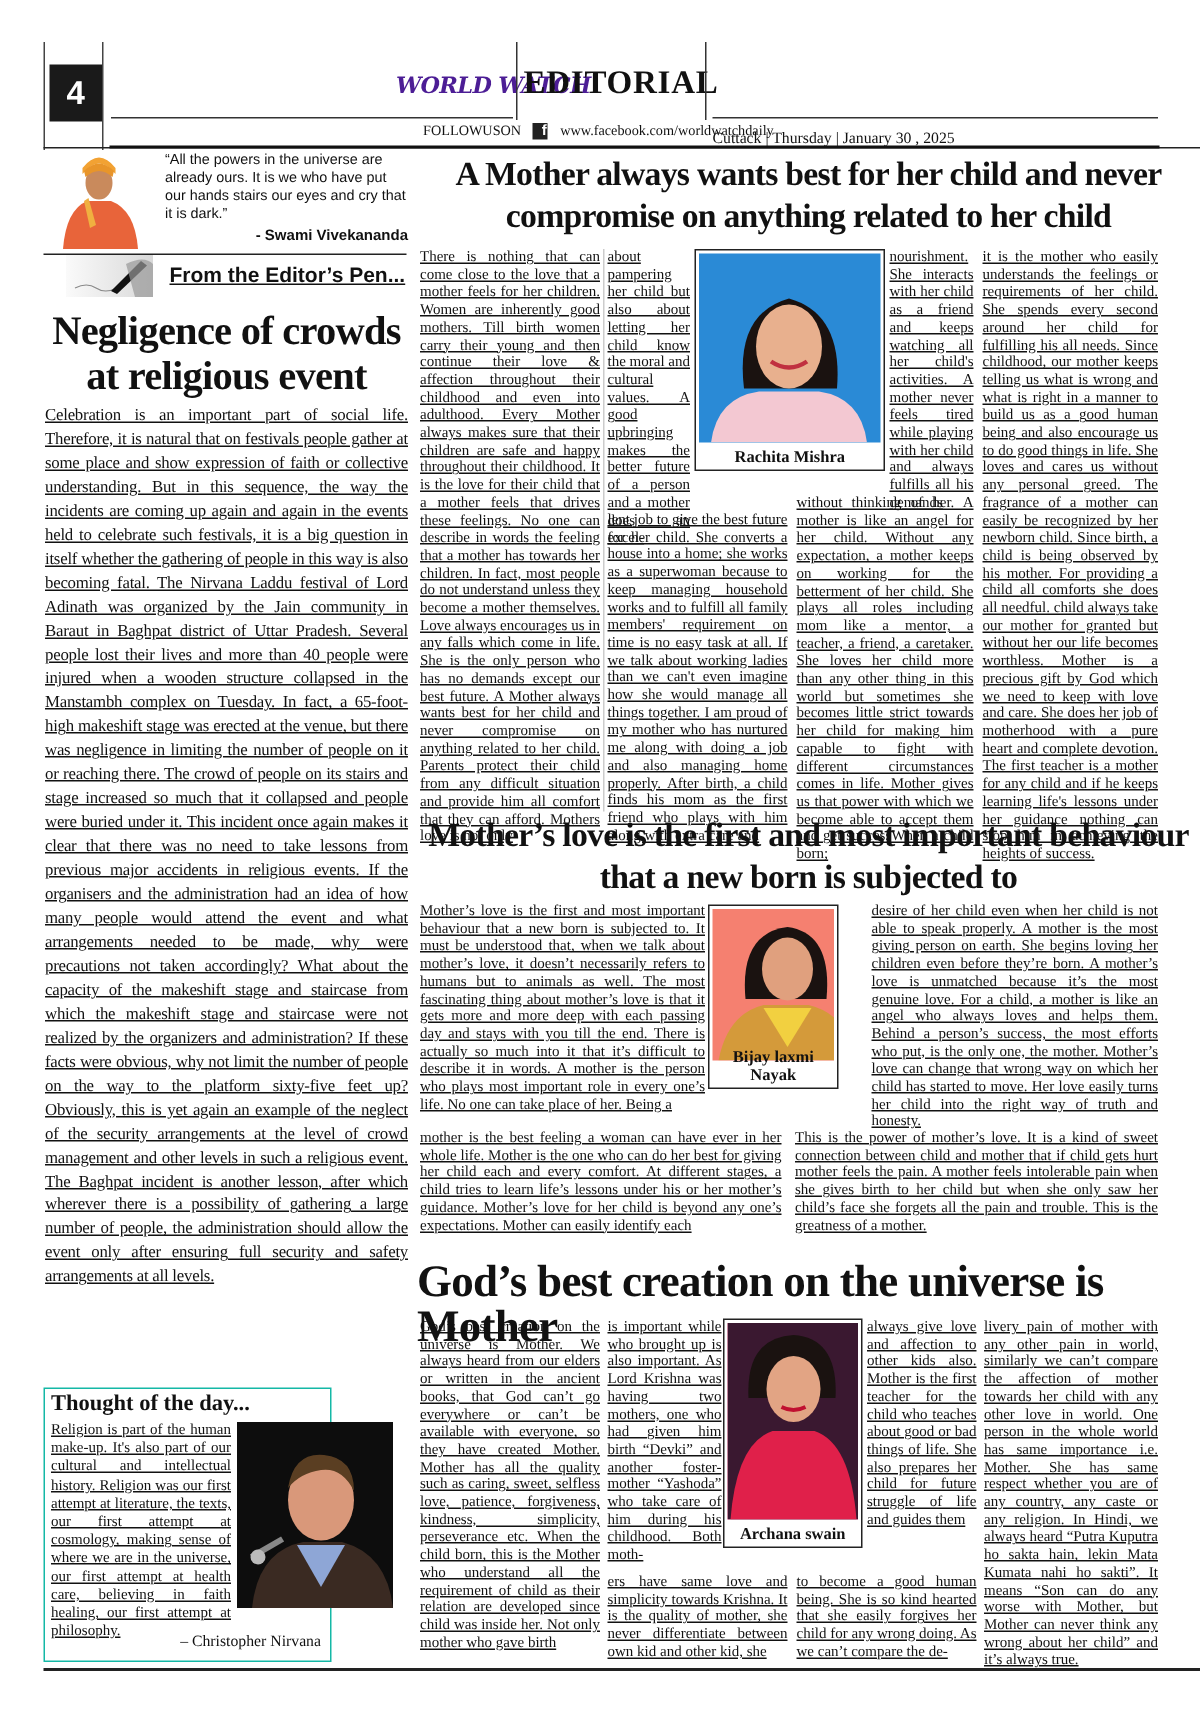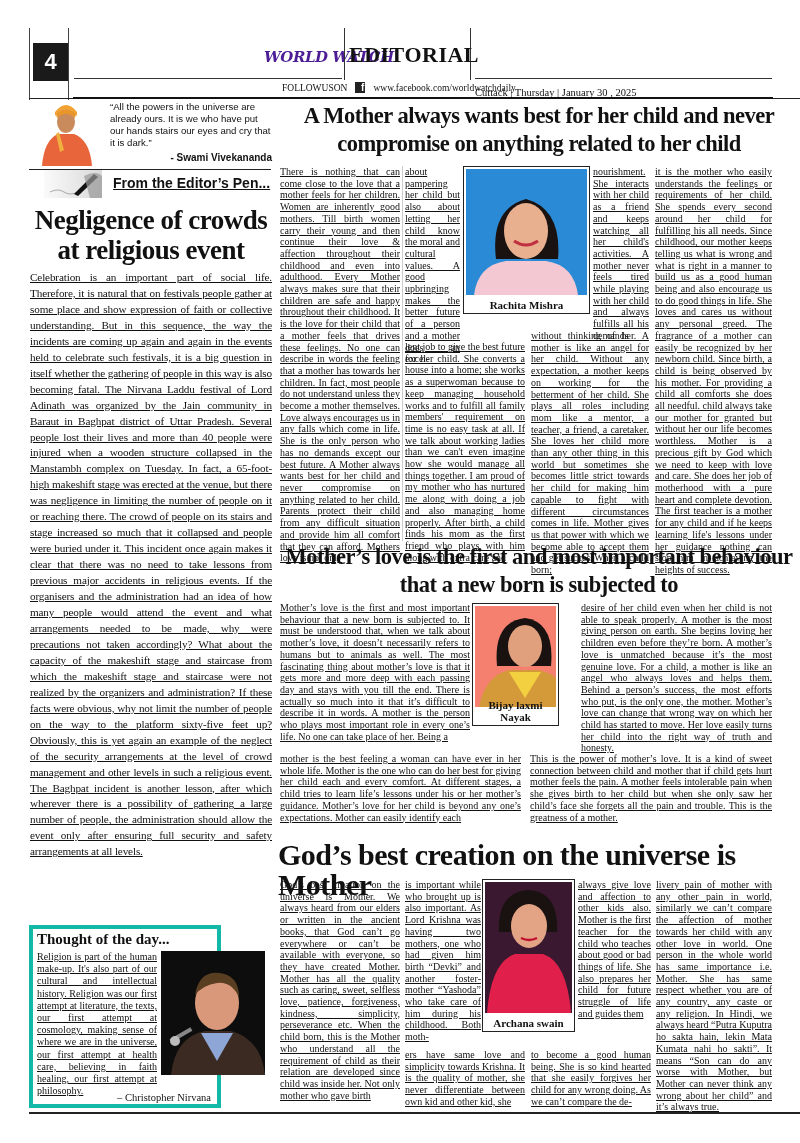--- a/index.html
+++ b/index.html
@@ -56,21 +56,21 @@
   <svg width="58" height="28" viewBox="0 0 58 28">
     <path d="M6 22 Q14 18 20 22 T34 22" stroke="#888" stroke-width="0.7" fill="none"></path>
     <path d="M30 24 L50 4 L54 7 L34 26 Z" fill="#111"></path>
     <path d="M40 6 Q52 0 58 6 L58 28 L46 28 Z" fill="#999" opacity="0.7"></path>
   </svg>
 </div>
 <div class="abs sans" style="left:113px;top:175px;font-size:14px;font-weight:bold;text-decoration:underline;white-space:nowrap;">From the Editor’s Pen...</div>
 <div class="abs headline" style="left:30px;top:205px;width:242px;font-size:27px;line-height:30px;">Negligence of crowds at religious event</div>
 <div class="abs body-text" style="left:30px;top:270px;width:242px;font-size:11.2px;line-height:15.95px;letter-spacing:-0.15px;">Celebration is an important part of social life. Therefore, it is natural that on festivals people gather at some place and show expression of faith or collective understanding. But in this sequence, the way the incidents are coming up again and again in the events held to celebrate such festivals, it is a big question in itself whether the gathering of people in this way is also becoming fatal. The Nirvana Laddu festival of Lord Adinath was organized by the Jain community in Baraut in Baghpat district of Uttar Pradesh. Several people lost their lives and more than 40 people were injured when a wooden structure collapsed in the Manstambh complex on Tuesday. In fact, a 65-foot-high makeshift stage was erected at the venue, but there was negligence in limiting the number of people on it or reaching there. The crowd of people on its stairs and stage increased so much that it collapsed and people were buried under it. This incident once again makes it clear that there was no need to take lessons from previous major accidents in religious events. If the organisers and the administration had an idea of how many people would attend the event and what arrangements needed to be made, why were precautions not taken accordingly? What about the capacity of the makeshift stage and staircase from which the makeshift stage and staircase were not realized by the organizers and administration? If these facts were obvious, why not limit the number of people on the way to the platform sixty-five feet up? Obviously, this is yet again an example of the neglect of the security arrangements at the level of crowd management and other levels in such a religious event. The Baghpat incident is another lesson, after which wherever there is a possibility of gathering a large number of people, the administration should allow the event only after ensuring full security and safety arrangements at all levels.</div>
 
-<div class="abs" style="left:29px;top:925px;width:192px;height:183px;border:4px solid #14b8a6;">
+<div class="abs" style="left:29px;top:925px;width:192px;height:183px;border:1px solid #14b8a6;">
   <div class="abs serif" style="left:4px;top:2px;font-size:15px;font-weight:bold;">Thought of the day...</div>
   <div class="abs" style="left:128px;top:22px;width:104px;height:124px;background:#0d0d0d;overflow:hidden;">
     <svg width="104" height="124" viewBox="0 0 104 124">
       <path d="M10 124 Q14 86 44 80 L70 80 Q100 88 104 124 Z" fill="#3a2a22"></path>
       <path d="M40 82 L56 110 L72 82 Z" fill="#8ea6d6"></path>
       <ellipse cx="56" cy="52" rx="22" ry="27" fill="#d9987a"></ellipse>
       <path d="M34 44 Q38 20 58 22 Q78 24 78 46 Q70 30 56 32 Q42 34 34 44 Z" fill="#5a3e22"></path>
       <rect x="8" y="82" width="24" height="4" fill="#888" transform="rotate(-30 20 84)"></rect>
       <circle cx="14" cy="90" r="5" fill="#bbb"></circle>
     </svg>

